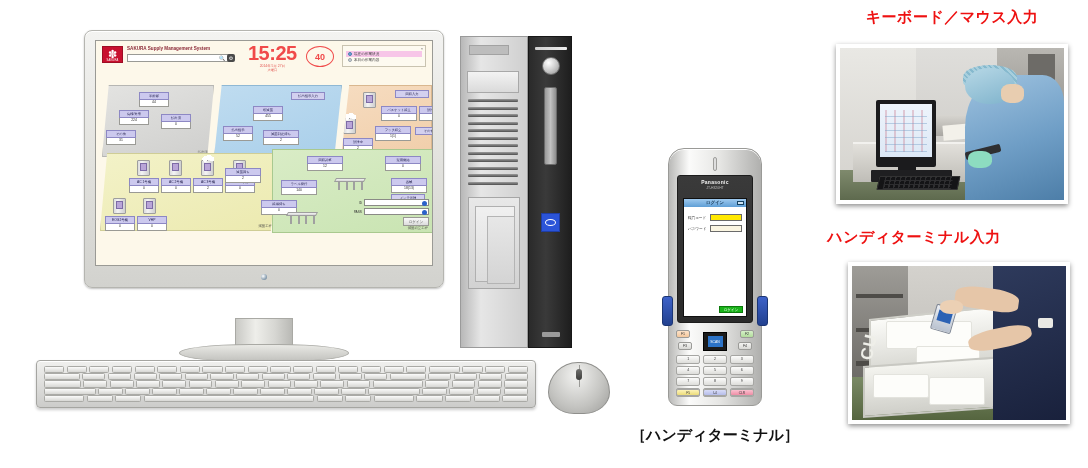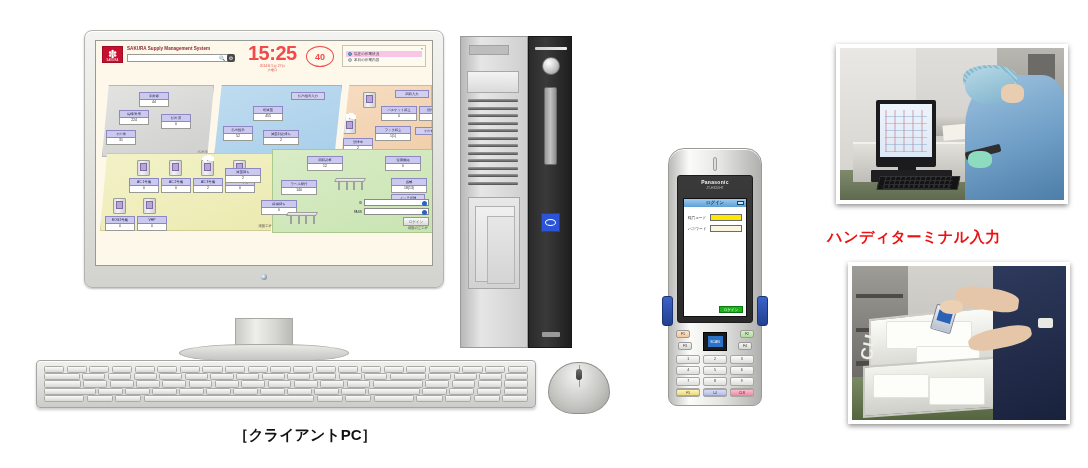--- a/index.html
+++ b/index.html
@@ -812,20 +812,21 @@
         <i>・</i>
       </div>
       <div class="botrow">
         <i class="y">F5</i>
         <i class="b">I-4</i>
         <i class="r">CLR</i>
       </div>
     </div>
   </div>
 
+  <div class="ph-label" id="label1">キーボード／マウス入力</div>
 
   <div class="photo" id="photo1">
     <div class="p1-bg"></div>
     <div class="p1-wallL"></div>
     <div class="p1-cabinet"></div>
     <div class="p1-cab2"></div>
     <div class="p1-floor"></div>
     <div class="p1-table2"></div>
     <div class="p1-paper"></div>
     <div class="p1-table"></div>
@@ -860,15 +861,15 @@
     <div class="p2-pack" style="left:36%;top:72%;width:26%;height:18%;"></div>
     <div class="p2-person"></div>
     <div class="p2-arm"></div>
     <div class="p2-arm2"></div>
     <div class="p2-device"></div>
     <div class="p2-hand"></div>
     <div class="p2-badge"></div>
     <div class="p2-cu">CU</div>
   </div>
 
-  <div class="caption" id="cap-pc">［クライアントPC］</div>
+  <div class="caption" id="cap-handy">［ハンディターミナル］</div>
 
 </div>
 
 </body></html>

